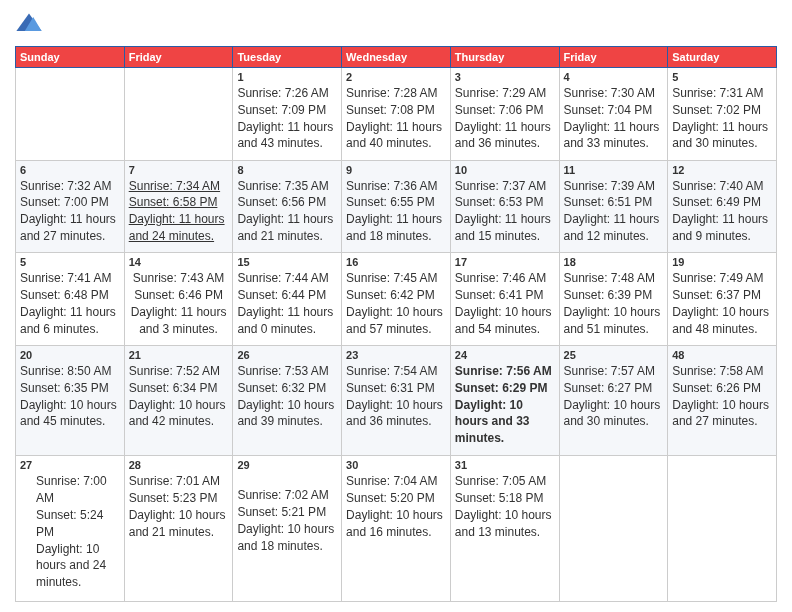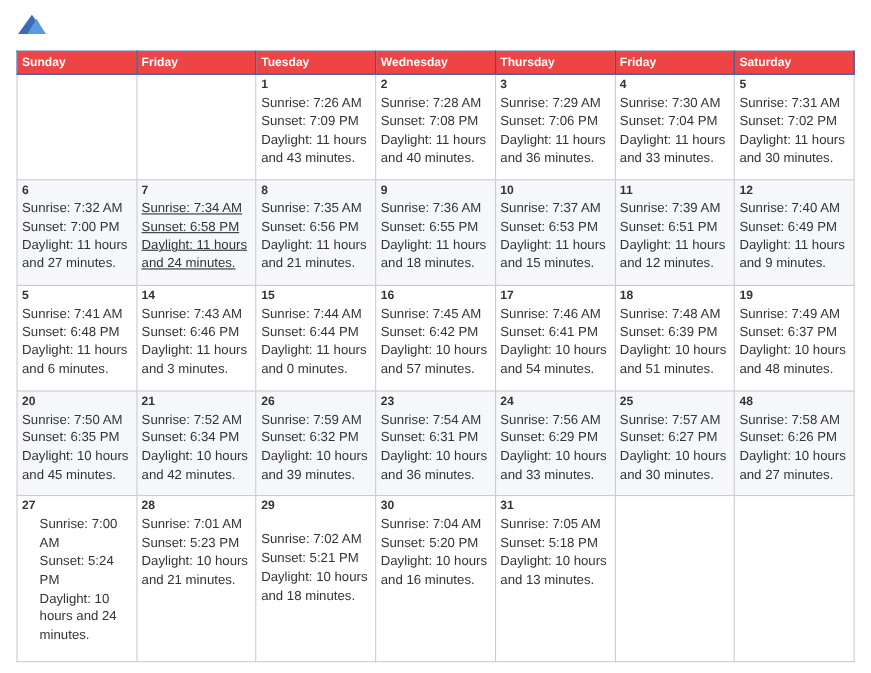--- a/index.html
+++ b/index.html
@@ -211,21 +211,21 @@
         </tr>
         <tr>
           <td>
             <span class="day-number">5</span>
             <div class="day-info" style="white-space: pre-line;">Sunrise: 7:41 AM
 Sunset: 6:48 PM
 Daylight: 11 hours and 6 minutes.</div>
           </td>
           <td>
             <span class="day-number">14</span>
-            <div class="day-info" style="white-space: pre-line;">Sunrise: 7:43 AM
+            <div class="day-info" style="white-space: pre-line; text-align: center;">Sunrise: 7:43 AM
 Sunset: 6:46 PM
 Daylight: 11 hours and 3 minutes.</div>
           </td>
           <td>
             <span class="day-number">15</span>
             <div class="day-info" style="white-space: pre-line;">Sunrise: 7:44 AM
 Sunset: 6:44 PM
 Daylight: 11 hours and 0 minutes.</div>
           </td>
           <td>
@@ -249,45 +249,45 @@
           <td>
             <span class="day-number">19</span>
             <div class="day-info" style="white-space: pre-line;">Sunrise: 7:49 AM
 Sunset: 6:37 PM
 Daylight: 10 hours and 48 minutes.</div>
           </td>
         </tr>
         <tr>
           <td>
             <span class="day-number">20</span>
-            <div class="day-info" style="white-space: pre-line;">Sunrise: 7:50 AM
+            <div class="day-info" style="white-space: pre-line;">Sunrise: 8:50 AM
 Sunset: 6:35 PM
 Daylight: 10 hours and 45 minutes.</div>
           </td>
           <td>
             <span class="day-number">21</span>
             <div class="day-info" style="white-space: pre-line;">Sunrise: 7:52 AM
 Sunset: 6:34 PM
 Daylight: 10 hours and 42 minutes.</div>
           </td>
           <td>
             <span class="day-number">26</span>
-            <div class="day-info" style="white-space: pre-line;">Sunrise: 7:59 AM
+            <div class="day-info" style="white-space: pre-line;">Sunrise: 7:53 AM
 Sunset: 6:32 PM
 Daylight: 10 hours and 39 minutes.</div>
           </td>
           <td>
             <span class="day-number">23</span>
             <div class="day-info" style="white-space: pre-line;">Sunrise: 7:54 AM
 Sunset: 6:31 PM
 Daylight: 10 hours and 36 minutes.</div>
           </td>
           <td>
             <span class="day-number">24</span>
-            <div class="day-info" style="white-space: pre-line;">Sunrise: 7:56 AM
+            <div class="day-info" style="white-space: pre-line; font-weight: bold;">Sunrise: 7:56 AM
 Sunset: 6:29 PM
 Daylight: 10 hours and 33 minutes.</div>
           </td>
           <td>
             <span class="day-number">25</span>
             <div class="day-info" style="white-space: pre-line;">Sunrise: 7:57 AM
 Sunset: 6:27 PM
 Daylight: 10 hours and 30 minutes.</div>
           </td>
           <td>

